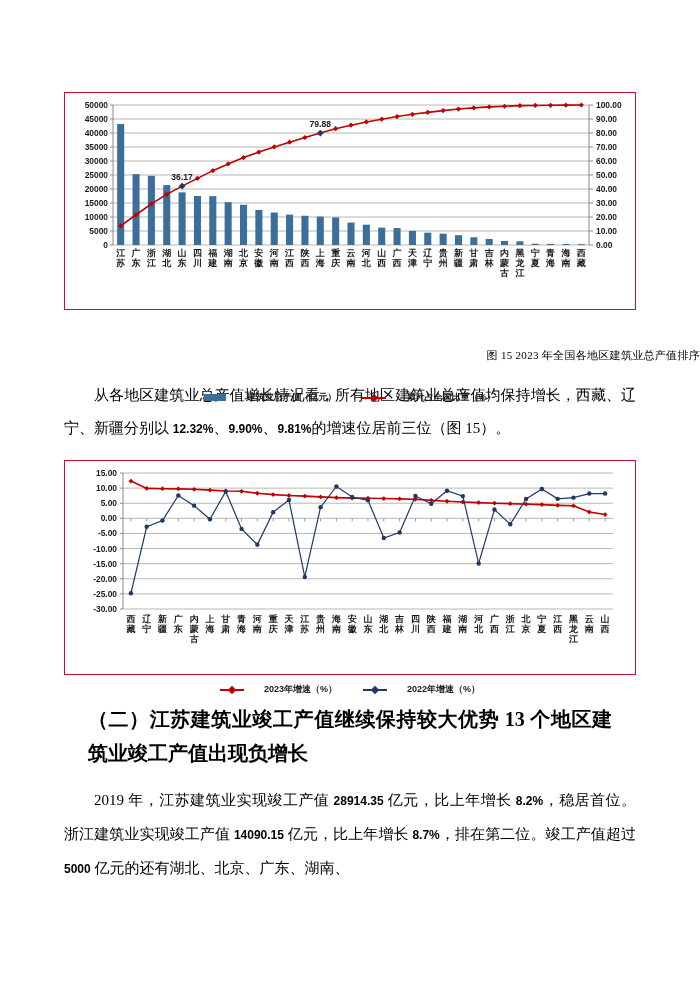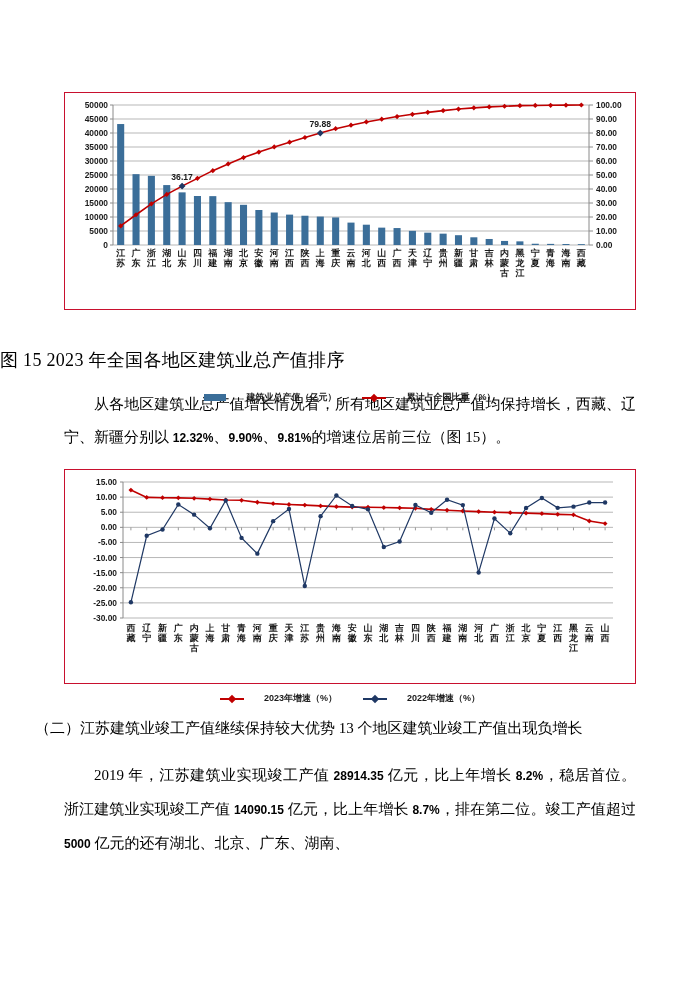--- a/index.html
+++ b/index.html
@@ -54,45 +54,45 @@
     content:""; position:absolute; top: 1.5px; left: 9px; width: 6px; height: 6px;
     transform: rotate(45deg);
   }
   .lg-red::before { background: #c00000; }
   .lg-red::after  { background: #c00000; }
   .lg-blue::before { background: #1f3864; }
   .lg-blue::after  { background: #1f3864; }
 
   
   .caption {
-    text-align: left;
+    text-align: right;
     font-family: "Liberation Serif", serif;
-    font-size: 18px;
+    font-size: 11px;
     color: #000;
     letter-spacing: 0.3px;
   }
 
   
   .para {
     font-family: "Liberation Serif", "DejaVu Serif", serif;
     font-size: 15px;
     line-height: 33px;
     color: #000;
     text-align: justify;
     margin: 0 64px;
     text-justify: inter-ideograph;
   }
   .para .ind { display:inline-block; width: 2em; }
   .para b, .num { font-weight: bold; font-family: "Liberation Sans", sans-serif; font-size: 12px; }
   .heading {
     font-family: "Liberation Serif", "DejaVu Serif", serif;
-    font-weight: normal;
-    font-size: 15px;
+    font-weight: bold;
+    font-size: 20px;
     line-height: 34px;
-    margin: 0 35px;
+    margin: 0 88px;
     text-align: justify;
     text-justify: inter-ideograph;
   }
   svg { display: block; }
 </style>
 </head>
 <body>
 
 <div class="page">
 

